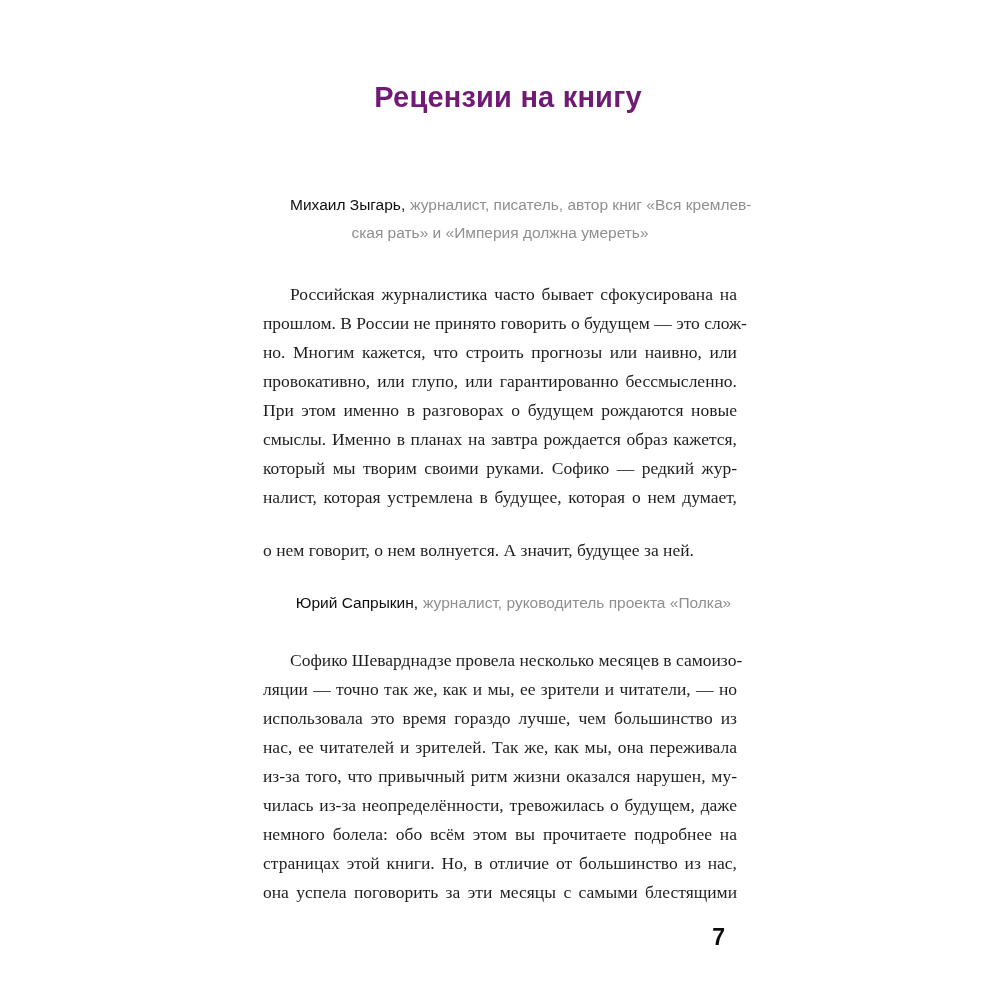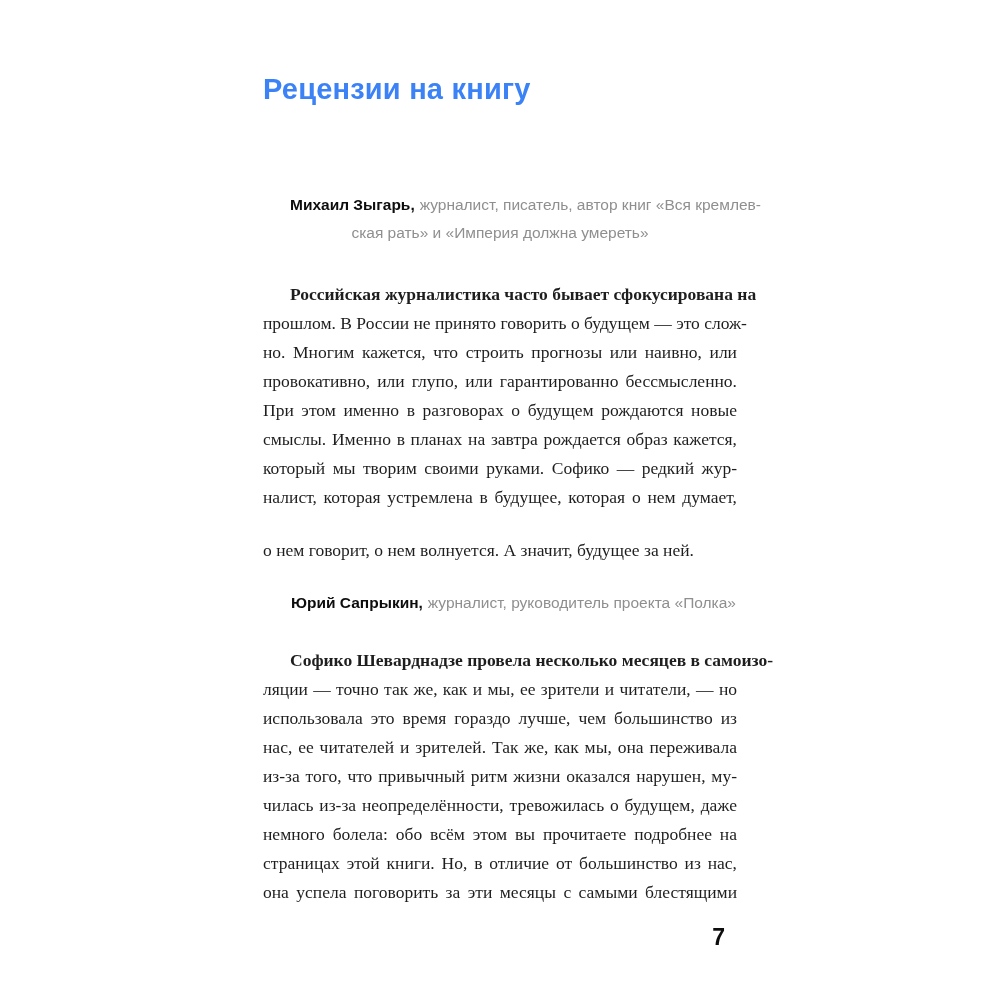--- a/index.html
+++ b/index.html
@@ -14,32 +14,32 @@
     background: #ffffff;
     overflow: hidden;
   }
   .col {
     position: absolute;
     left: 263px;
     width: 474px;
   }
   .title {
     top: 73px;
-    margin: 0;
+    margin: 8px;
     font: 700 29px/1.15 "Liberation Sans", sans-serif;
-    color: #3b82f6;
-    text-align: left;
+    color: #701a75;
+    text-align: center;
     letter-spacing: 0.2px;
   }
   .author-block {
     font: 400 15.5px/28px "Liberation Sans", sans-serif;
     color: #8f8f8f;
   }
   .author-block .name {
-    font-weight: 700;
+    font-weight: 400;
     color: #0d0d0d;
     margin-right: 0.32em;
   }
   .a-line {
     white-space: nowrap;
     text-align: center;
   }
   .a-line.stretch {
     text-align: justify;
     text-align-last: justify;
@@ -51,21 +51,20 @@
     font: 400 17.5px/29px "Liberation Serif", serif;
     color: #1e1e1e;
   }
   .line {
     white-space: nowrap;
     text-align: justify;
     text-align-last: justify;
   }
   .line.first {
     text-indent: 27px;
-    font-weight: bold;
   }
   .line.endline {
     text-align-last: left;
     white-space: normal;
     margin-top: 24px;
   }
   .pagenum {
     top: 924px;
     margin: 0;
     font: 700 23px/1.2 "Liberation Sans", sans-serif;

